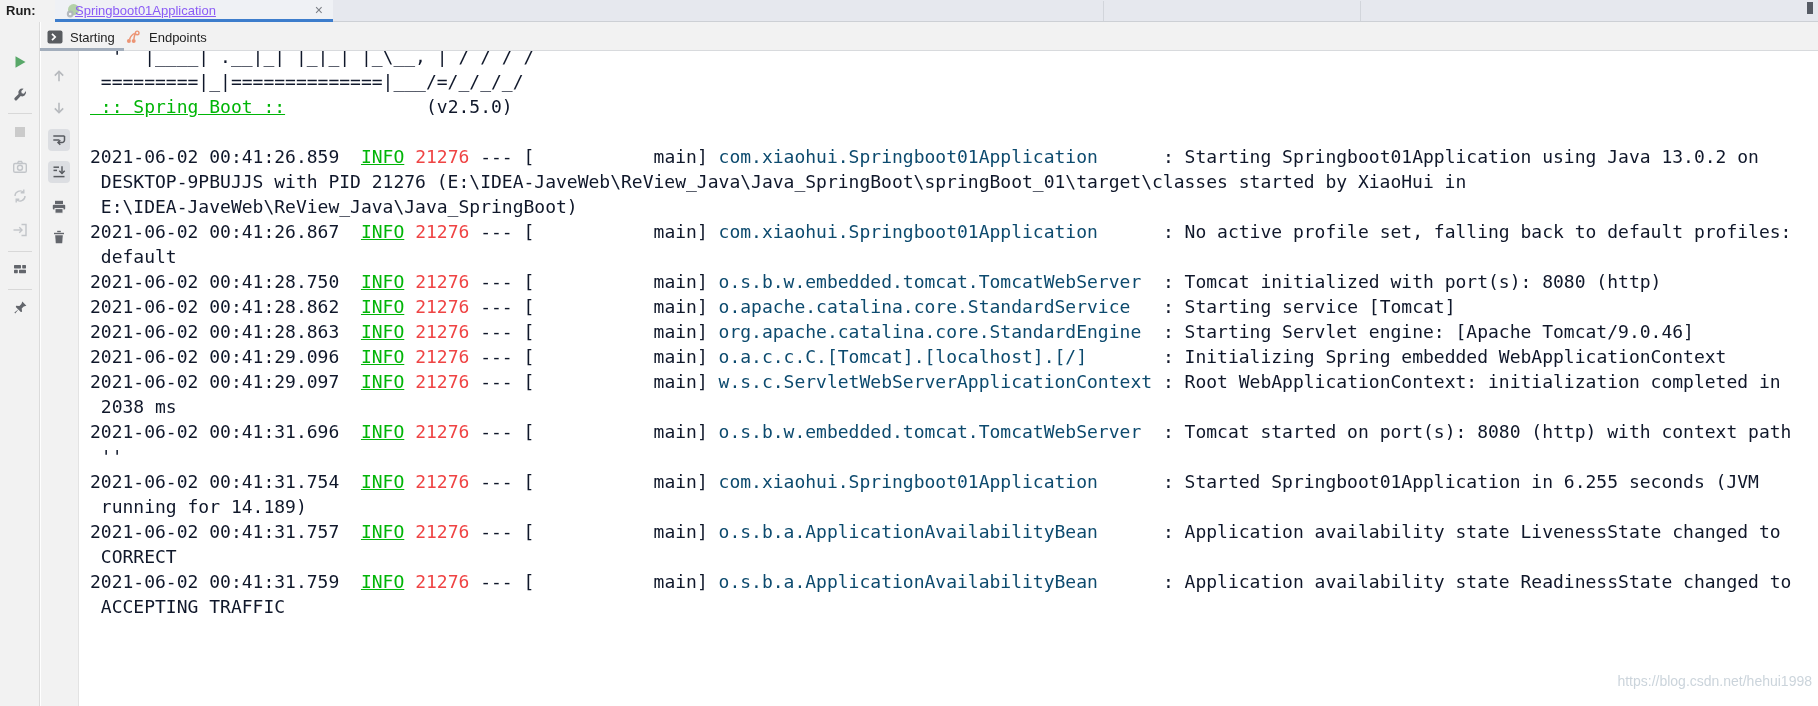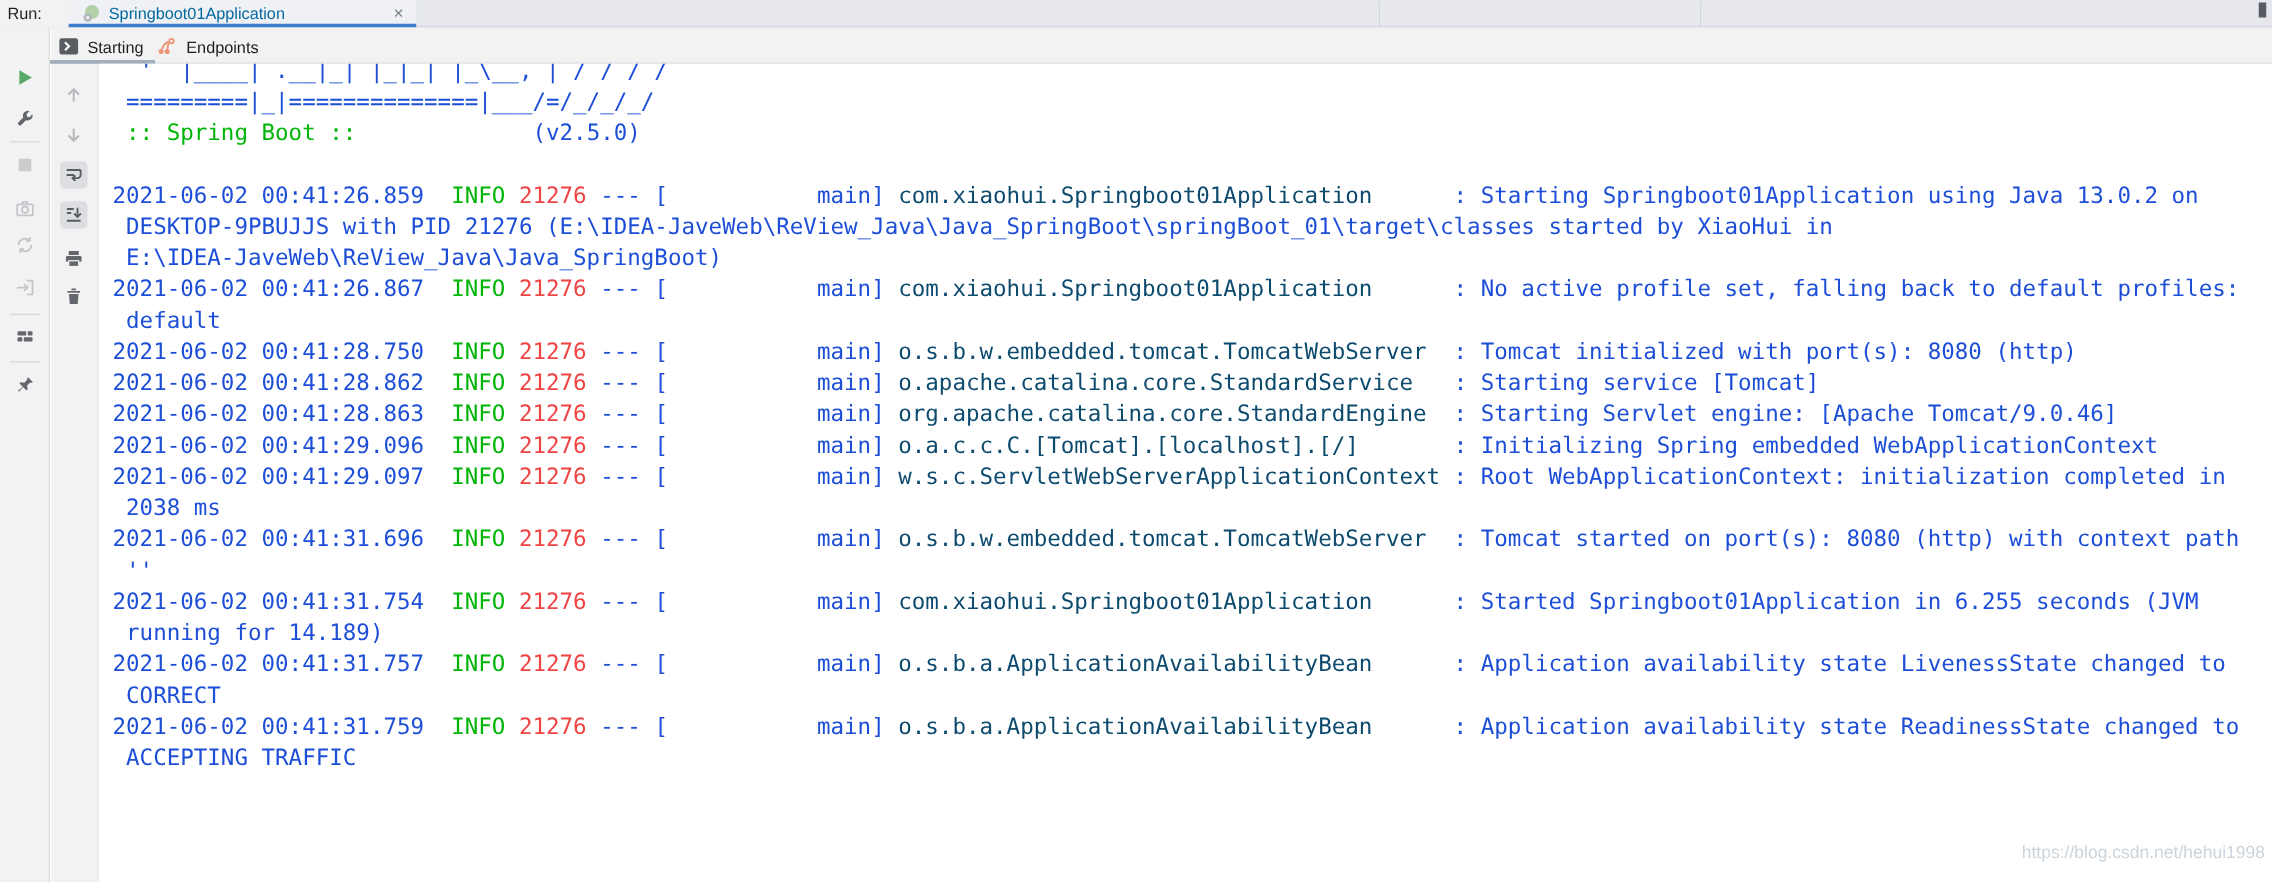--- a/index.html
+++ b/index.html
@@ -2,23 +2,23 @@
 <html><head>
 <meta charset="utf-8">
 <style>
   html,body{margin:0;padding:0;background:#fff;}
   .app{position:relative;width:1818px;height:706px;background:#fff;overflow:hidden;
        font-family:"Liberation Sans",sans-serif;}
   
   .hdr{position:absolute;left:0;top:0;width:1818px;height:22px;background:#E6E8EE;
        border-bottom:1px solid #CDD0D5;box-sizing:border-box;}
   .run-zone{position:absolute;left:0;top:0;width:55px;height:22px;background:#F2F2F2;}
-  .run-label{position:absolute;left:6px;top:3px;font-size:13px;color:#1e1e1e;}
+  .run-label{position:absolute;left:6px;top:3px;font-size:13px;color:#1e1e1e;font-weight:bold;}
   .run-tab{position:absolute;left:55px;top:0;width:278px;height:22px;background:#EFF1F5;}
-  .run-tab .tab-title{position:absolute;left:32px;top:3px;font-size:13px;color:#0369a1;white-space:nowrap;}
+  .run-tab .tab-title{position:absolute;left:20px;top:3px;font-size:13px;color:#8b5cf6;white-space:nowrap;text-decoration:underline;}
   .run-tab .tab-close{position:absolute;right:10px;top:2px;font-size:14px;color:#7A7E85;cursor:default;}
   .tab-underline{position:absolute;left:0;bottom:0;width:100%;height:3px;background:#3D7DCC;}
   .hdr-div{position:absolute;top:1px;height:20px;width:1px;background:#D2D5DB;}
   .corner-mark{position:absolute;right:5px;top:2px;width:6px;height:12px;background:#565B64;}
   
   .left-bar{position:absolute;left:0;top:22px;width:40px;height:684px;background:#F2F2F2;
             border-right:1px solid #DBDBDB;box-sizing:border-box;}
   .console-bar{position:absolute;left:41px;top:51px;width:38px;height:655px;background:#F2F2F2;
             border-right:1px solid #E3E3E3;box-sizing:border-box;}
   .tbtn{position:absolute;width:22px;height:22px;display:flex;align-items:center;justify-content:center;
@@ -29,22 +29,22 @@
   .tabs-row{position:absolute;left:41px;top:22px;width:1777px;height:29px;background:#F2F2F2;
             border-bottom:1px solid #D8DADD;box-sizing:border-box;}
   .vtab{position:absolute;top:3px;height:24px;display:flex;align-items:center;gap:7px;
         font-size:13px;color:#1e1e1e;white-space:nowrap;}
   .vtab-underline{position:absolute;left:-1px;bottom:-1px;width:84px;height:3px;background:#A3AEBC;}
   
   .console{position:absolute;left:79px;top:51px;width:1739px;height:655px;background:#fff;overflow:hidden;}
   .out{margin:-7px 0 0 11px;font-family:"DejaVu Sans Mono",monospace;font-size:18px;line-height:25px;
        white-space:pre;color:#000;}
   .row{height:25px;}
-  .c-p{color:#1d4ed8;margin-top:28px;}
-  .c-g{color:#00B507;}
+  .c-p{color:#0f172a;margin-top:28px;}
+  .c-g{color:#00B507;text-decoration:underline;}
   .c-m{color:#ef4444;}
   .c-c{color:#0c4a6e;}
   .watermark{position:absolute;right:6px;bottom:17px;font-size:14px;color:#BFCAD3;opacity:.8;
              font-family:"Liberation Sans",sans-serif;}
   svg{display:block;}
 </style>
 </head>
 <body>
 
 <div class="app">

